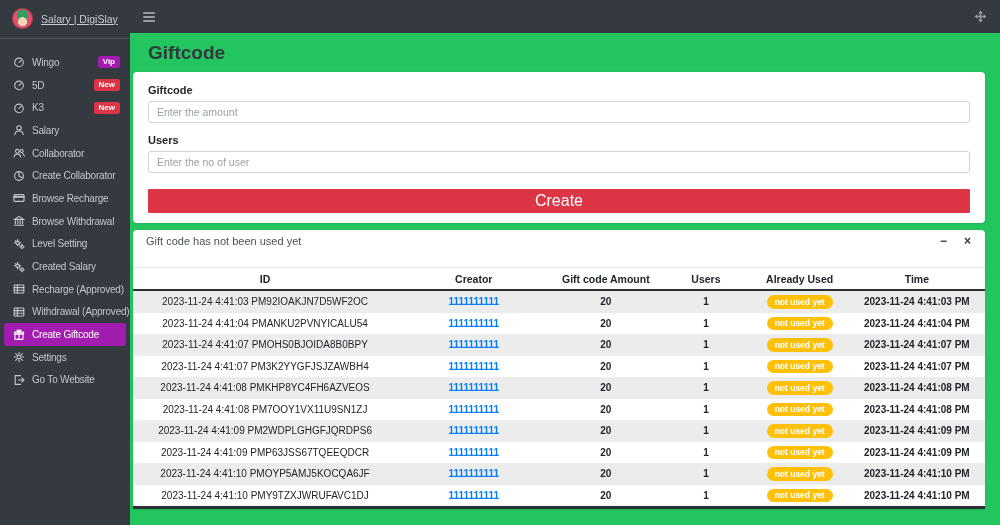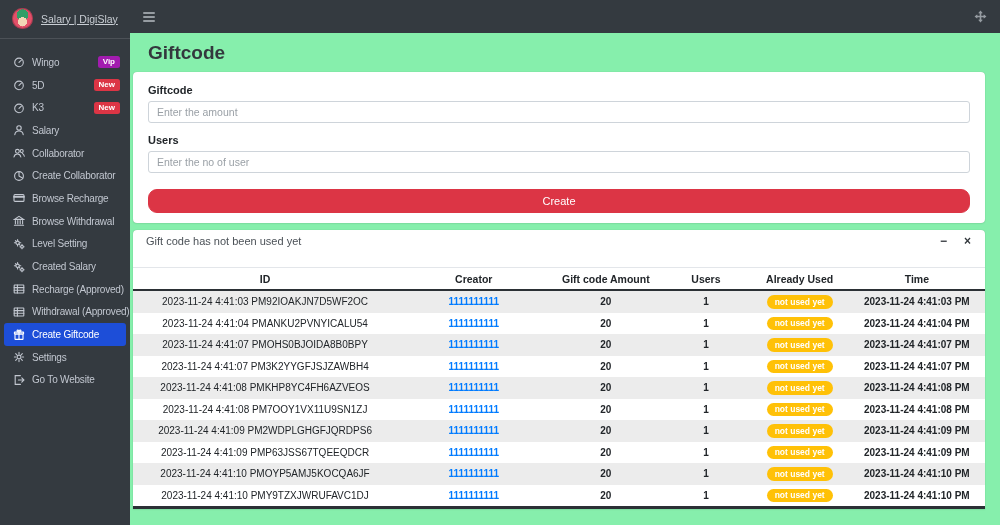--- a/index.html
+++ b/index.html
@@ -14,52 +14,52 @@
   .avatar { width:21px; height:21px; border-radius:50%; flex:0 0 21px;
     background:
       radial-gradient(circle at 50% 66%, #f2d7b6 0 26%, rgba(0,0,0,0) 27%),
       radial-gradient(circle at 50% 34%, #2f9e67 0 33%, rgba(0,0,0,0) 34%),
       #e25069;
     box-shadow:0 0 0 1px #b03a50 inset; }
   .brand a { color:#c9ced4; font-size:10.5px; text-decoration:underline; }
   .nav { padding-top:12px; }
   .nav-item { display:flex; align-items:center; height:22.7px; margin:0 4px;
     padding:0 6px 0 9px; border-radius:3px; color:#c2c7d0; cursor:pointer; }
-  .nav-item.active { background:#1d4ed8; color:#fff; }
+  .nav-item.active { background:#a21caf; color:#fff; }
   .nav-item .icon { width:12px; height:12px; flex:0 0 12px; margin-right:7px; }
   .nav-item .icon svg { width:12px; height:12px; display:block; }
   .nav-label { font-size:10px; letter-spacing:-.2px; white-space:nowrap; }
   .nav-badge { margin-left:auto; color:#fff; font-size:8px; font-weight:bold;
     padding:2px 5px; border-radius:2.5px; line-height:1; }
 
   
   .topbar { position:absolute; left:130px; right:0; top:0; height:33px;
     background:#343a40; display:flex; align-items:center; padding:0 13px; }
   .hamburger { width:12px; cursor:pointer; }
   .hamburger i { display:block; height:2px; background:#969ca2; margin:2px 0; border-radius:1px; }
   .expand { margin-left:auto; width:13px; height:13px; color:#969ca2; cursor:pointer; }
   .expand svg { width:13px; height:13px; display:block; }
 
   
   .content { position:absolute; left:130px; right:0; top:33px; bottom:0;
-    background:#86efac; overflow:hidden; }
+    background:#22c55e; overflow:hidden; }
   h1.page-title { font-size:19px; font-weight:600; color:#33383d;
     margin:9px 15px 8px 18px; }
   .card { background:#fff; margin:0 15px 0 3px; border-radius:4px;
     box-shadow:0 0 1px rgba(0,0,0,.25), 0 1px 2px rgba(0,0,0,.06); }
   .card.form-card { padding:12px 15px 10px; }
   .f-label { display:block; font-size:11px; font-weight:bold; color:#212529; margin-bottom:5px; }
   .f-input { width:100%; height:22px; border:1px solid #ced4da; border-radius:3px;
     font-size:10.5px; padding:8px 8px; color:#495057; background:#fff;
     font-family:inherit; }
   .f-input::placeholder { color:#9aa0a6; }
   .mt { margin-top:11px; }
   .btn-create { display:block; width:100%; height:24px; margin-top:16px;
-    background:#dc3545; border:1px solid #dc3545; border-radius:9px;
-    color:#fff; font-size:11px; font-family:inherit; cursor:pointer; }
+    background:#dc3545; border:1px solid #dc3545; border-radius:1px;
+    color:#fff; font-size:16px; font-family:inherit; cursor:pointer; }
 
   .card.panel { margin-top:7px; border-radius:4px 4px 0 0; }
   .panel-header { display:flex; align-items:center; padding:5px 14px 20px 13px;
     border-bottom:1px solid #e3e6ea; }
   .panel-title { font-size:11px; color:#4b5157; }
   .panel-tools { margin-left:auto; display:flex; gap:17px; }
   .tool-btn { font-size:12px; font-weight:bold; color:#33383d; cursor:pointer; line-height:1; }
 
   table.gift-table { width:100%; border-collapse:collapse;
     border-bottom:3px solid #2b3035; }

